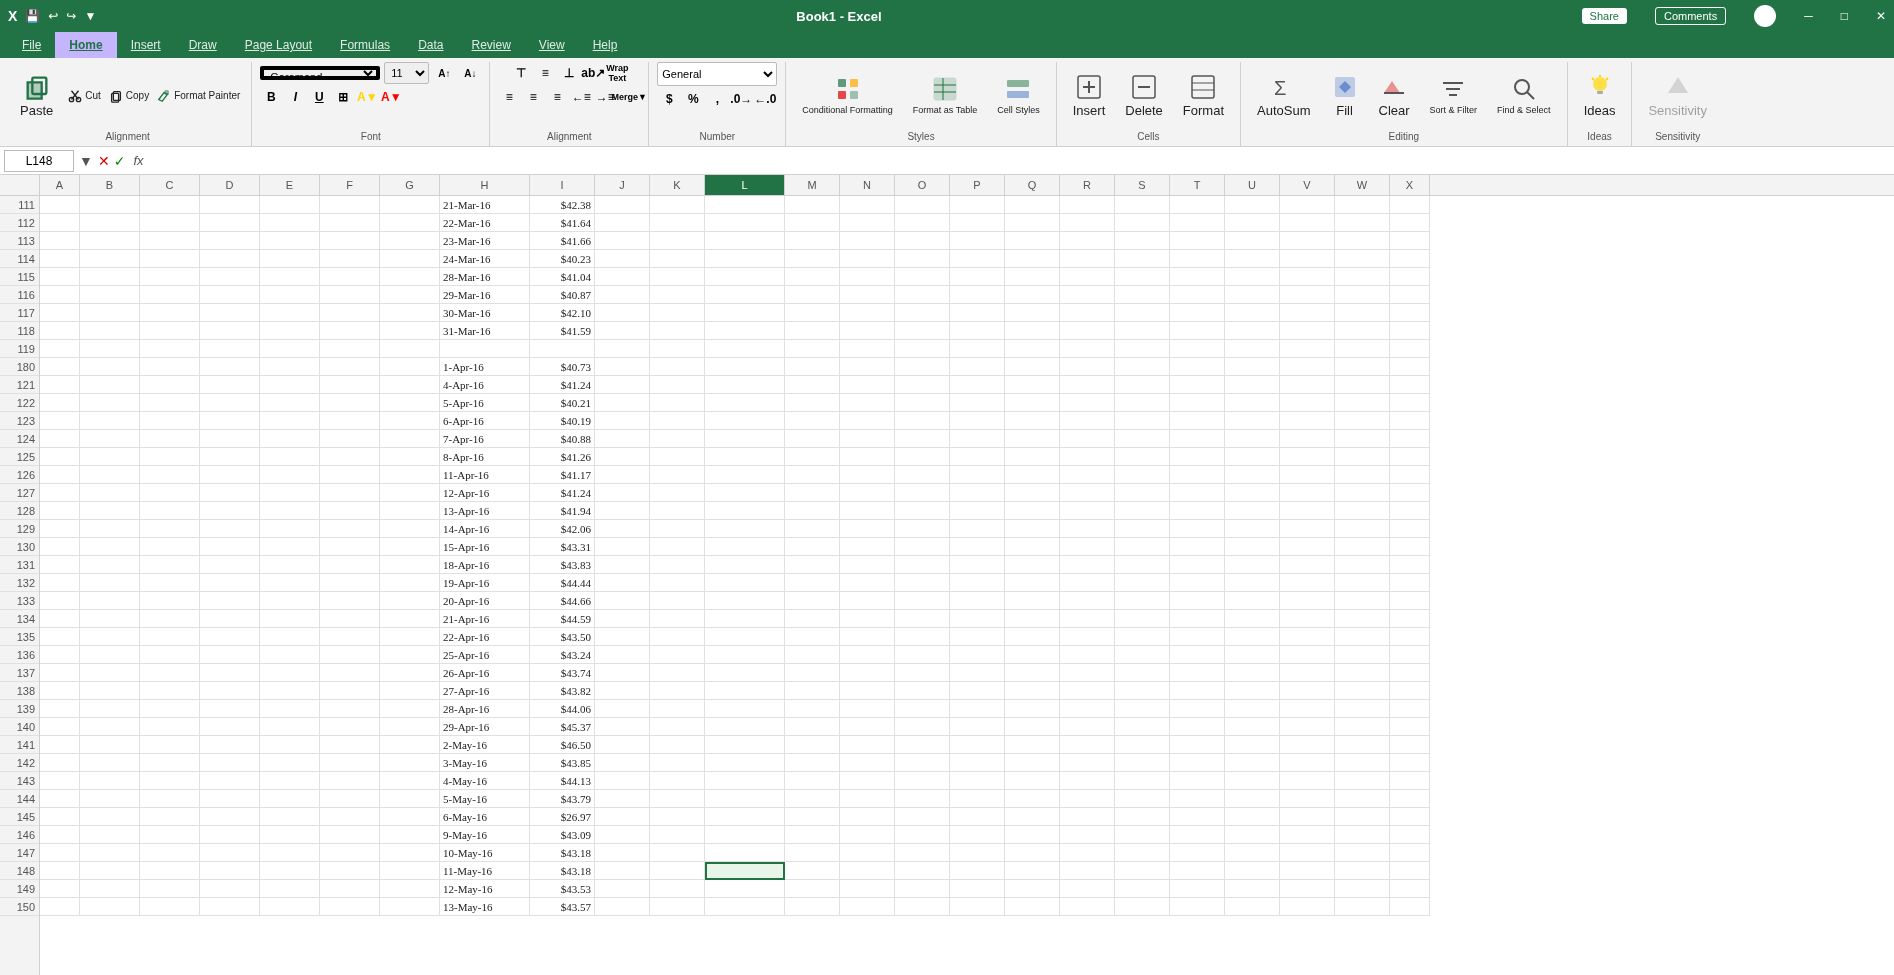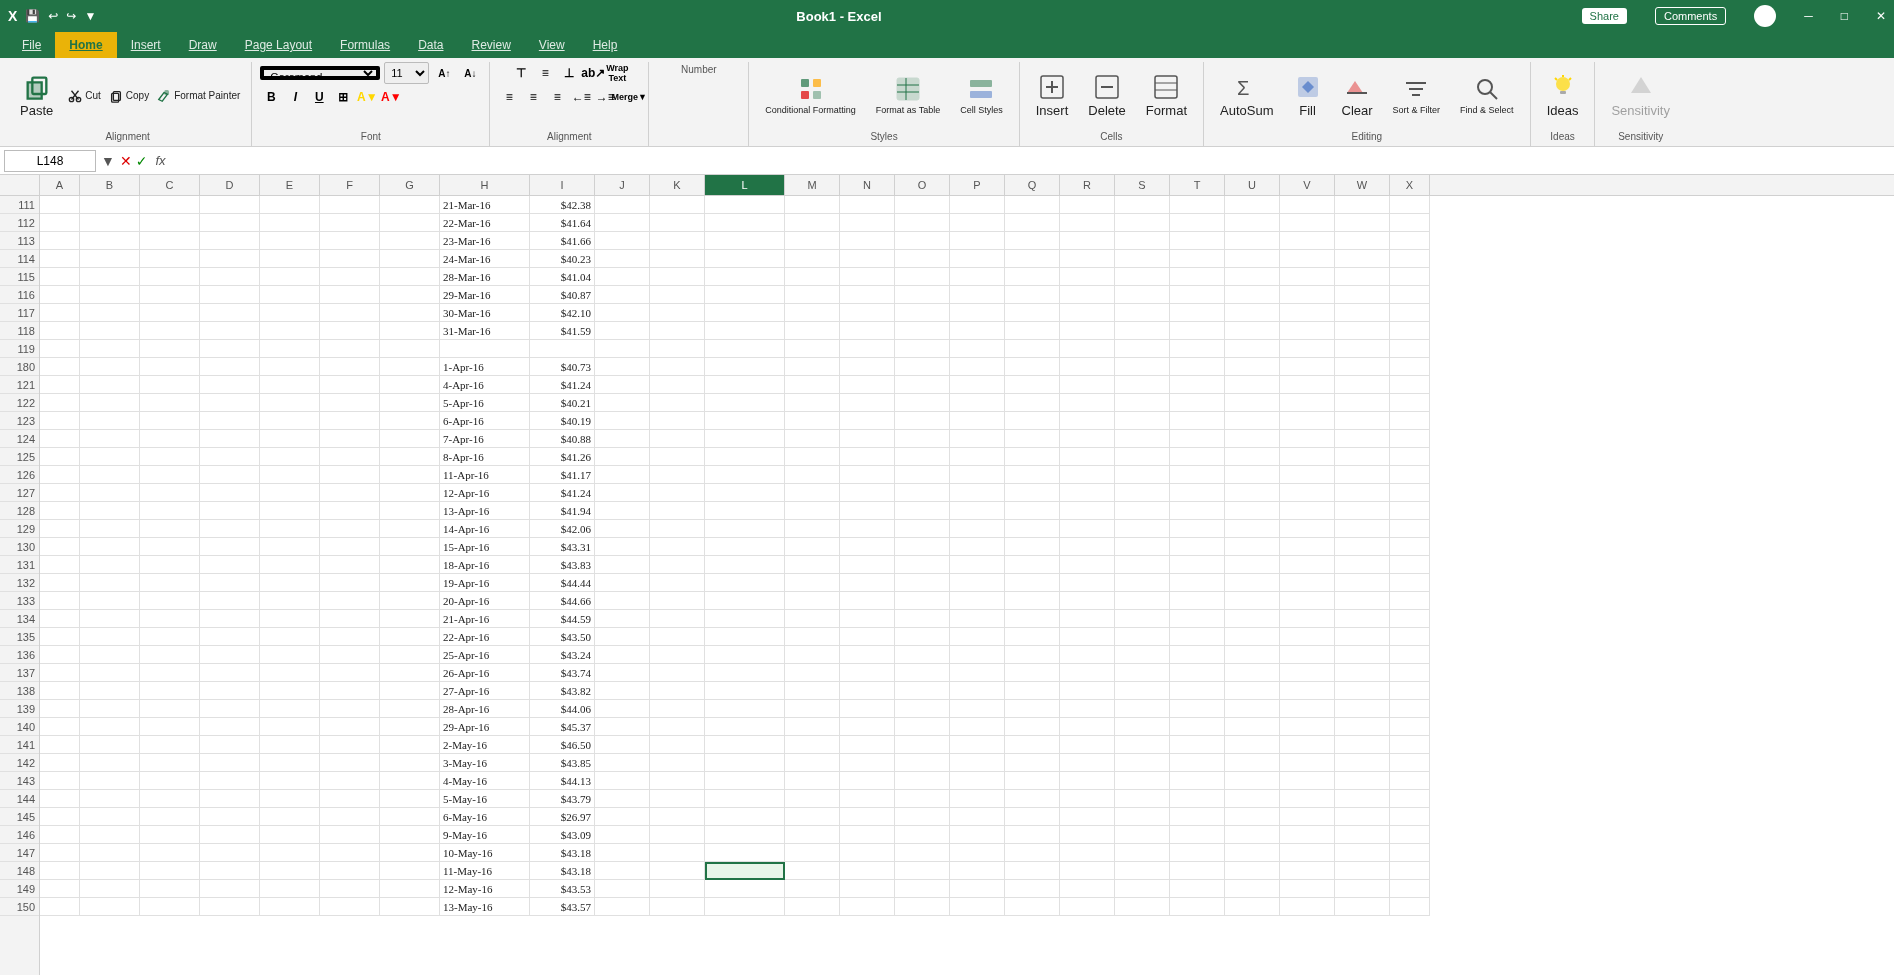--- a/index.html
+++ b/index.html
@@ -31,21 +31,21 @@
     }
     .ribbon-tab {
       padding: 6px 14px;
       color: #fff;
       font-size: 12px;
       cursor: pointer;
       opacity: 0.85;
       text-decoration: underline;
     }
     .ribbon-tab.active {
-      background: #eab308;
+      background: #c4b5fd;
       color: #217346;
       font-weight: 600;
       opacity: 1;
     }
     .ribbon-content {
       display: flex;
       align-items: stretch;
       padding: 4px 4px 0 4px;
       background: #f3f3f3;
       min-height: 88px;
@@ -113,21 +113,21 @@
     .formula-bar {
       display: flex;
       align-items: center;
       border-bottom: 1px solid #d0d0d0;
       height: 28px;
       padding: 0 4px;
       gap: 4px;
       background: #fff;
     }
     .cell-ref-box {
-      width: 92px; font-size: 12px; border: 1px solid #bbb; height: 22px; padding: 4px 4px; text-align: center;
+      width: 70px; font-size: 12px; border: 1px solid #bbb; height: 22px; padding: 4px 4px; text-align: center;
     }
     .formula-expand { font-size: 14px; cursor: pointer; color: #555; width: 16px; text-align: center; }
     .formula-check { color: #d00; font-size: 14px; cursor: pointer; }
     .formula-ok { color: #080; font-size: 14px; cursor: pointer; }
     .formula-fx { font-style: italic; font-size: 13px; color: #555; padding: 0 4px; }
     .formula-input { flex: 1; border: none; outline: none; font-size: 12px; }
 
     
     .spreadsheet-container {
       display: flex;
@@ -357,20 +357,32 @@
           <button class="icon-btn" title="Align Right">≡</button>
           <button class="icon-btn" title="Decrease Indent">←≡</button>
           <button class="icon-btn" title="Increase Indent">→≡</button>
           <button class="icon-btn" title="Merge &amp; Center" style="font-size:9px;">Merge▼</button>
         </div>
       </div>
       <div class="ribbon-group-label">Alignment</div>
     </div>
 
     <div class="ribbon-group" style="min-width:100px;">
+      <div class="ribbon-group-content" style="flex-direction:column;gap:2px;">
+        <select class="dropdown-select">
+          <option>General</option>
+        </select>
+        <div style="display:flex;gap:2px;">
+          <button class="icon-btn" title="Currency">$</button>
+          <button class="icon-btn" title="Percent">%</button>
+          <button class="icon-btn" title="Comma">,</button>
+          <button class="icon-btn" title="Increase Decimal">.0→</button>
+          <button class="icon-btn" title="Decrease Decimal">←.0</button>
+        </div>
+      </div>
       <div class="ribbon-group-label">Number</div>
     </div>
 
     <div class="ribbon-group" style="min-width:160px;">
       <div class="ribbon-group-content">
         <div class="ribbon-btn large">
           <svg viewBox="0 0 28 28" fill="none" width="28" height="28">
               <rect x="4" y="4" width="8" height="8" fill="#217346" opacity="0.7" rx="1"></rect>
               <rect x="16" y="4" width="8" height="8" fill="#ffa500" opacity="0.7" rx="1"></rect>
               <rect x="4" y="16" width="8" height="8" fill="#d00" opacity="0.7" rx="1"></rect>

